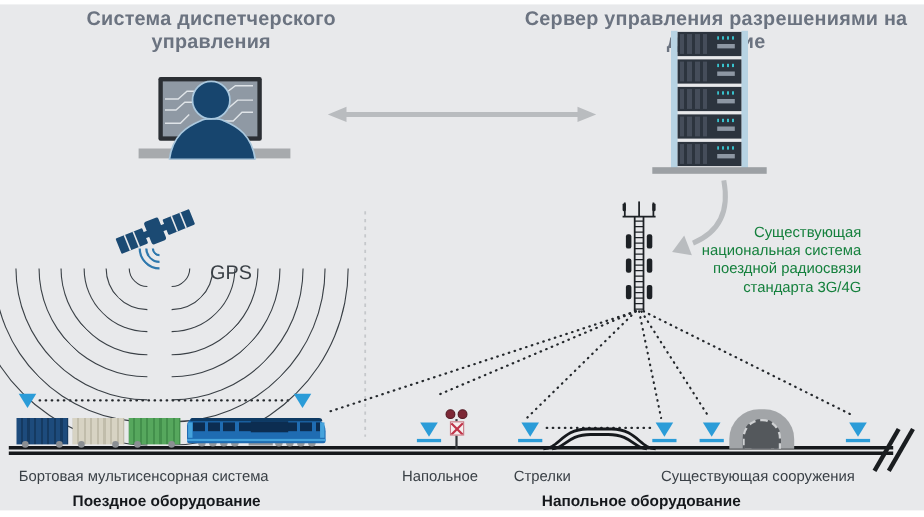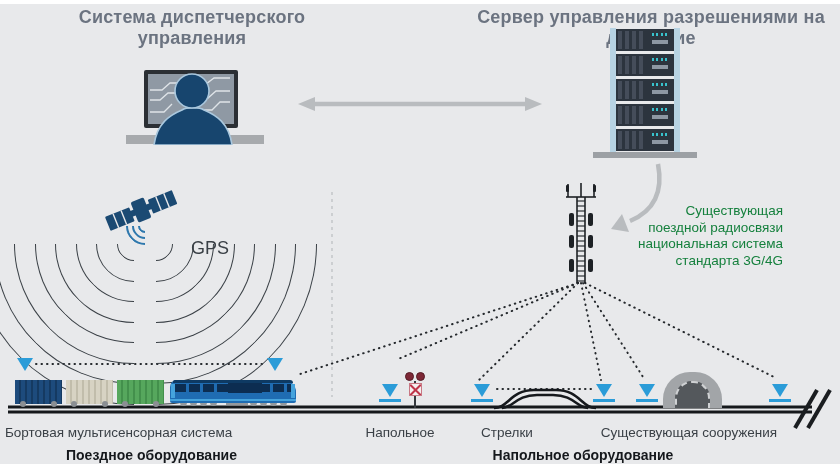--- a/index.html
+++ b/index.html
@@ -236,22 +236,22 @@
         <rect x="30" y="30" width="5" height="13" rx="2"></rect>
       <rect x="11" y="52" width="5" height="13" rx="2"></rect>
         <rect x="30" y="52" width="5" height="13" rx="2"></rect>
       <rect x="11" y="76" width="5" height="13" rx="2"></rect>
         <rect x="30" y="76" width="5" height="13" rx="2"></rect>
     </g>
   </svg>
 
   <div class="abs" style="right:57px;top:203px;text-align:right;font-size:13.5px;line-height:16.5px;color:#15803d;">
     <div>Существующая</div>
+    <div>национальная система</div>
     <div>поездной радиосвязи</div>
-    <div>национальная система</div>
     <div>стандарта 3G/4G</div>
   </div>
 
   <div class="ant" style="left:17px;top:358px;"></div>
   <div class="ant" style="left:267px;top:358px;"></div>
 
   <div class="wagon" style="left:15px;background:repeating-linear-gradient(90deg,#1d4b7c 0 4px,#153a61 4px 6px);">
     <div class="wheel" style="left:5px;"></div>
       <div class="wheel" style="right:5px;"></div>
   </div>
@@ -312,20 +312,20 @@
     <div class="xsign">
       <div class="xbar" style="transform:rotate(45deg);"></div>
       <div class="xbar" style="transform:rotate(-45deg);"></div>
     </div>
   </div>
 
   <div class="tunnel">
     <div class="tunnel-in"></div>
   </div>
 
-  <div class="lbl" style="left:5px;top:425px;">Бортовая мультисенсорная система</div>
+  <div class="lbl" style="left:17px;top:425px;">Бортовая мультисенсорная система</div>
   <div class="lbl" style="left:360px;top:425px;width:80px;text-align:center;">Напольное</div>
-  <div class="lbl" style="left:467px;top:425px;width:80px;text-align:center;">Стрелки</div>
+  <div class="lbl" style="left:467px;top:425px;width:80px;">Стрелки</div>
   <div class="lbl" style="left:589px;top:425px;width:200px;text-align:center;">Существующая сооружения</div>
   <div class="lbl-b" style="left:483px;top:447px;width:200px;text-align:center;">Напольное оборудование</div>
   <div class="lbl-b" style="left:66px;top:447px;">Поездное оборудование</div>
 
 </div>
 
 </body></html>

